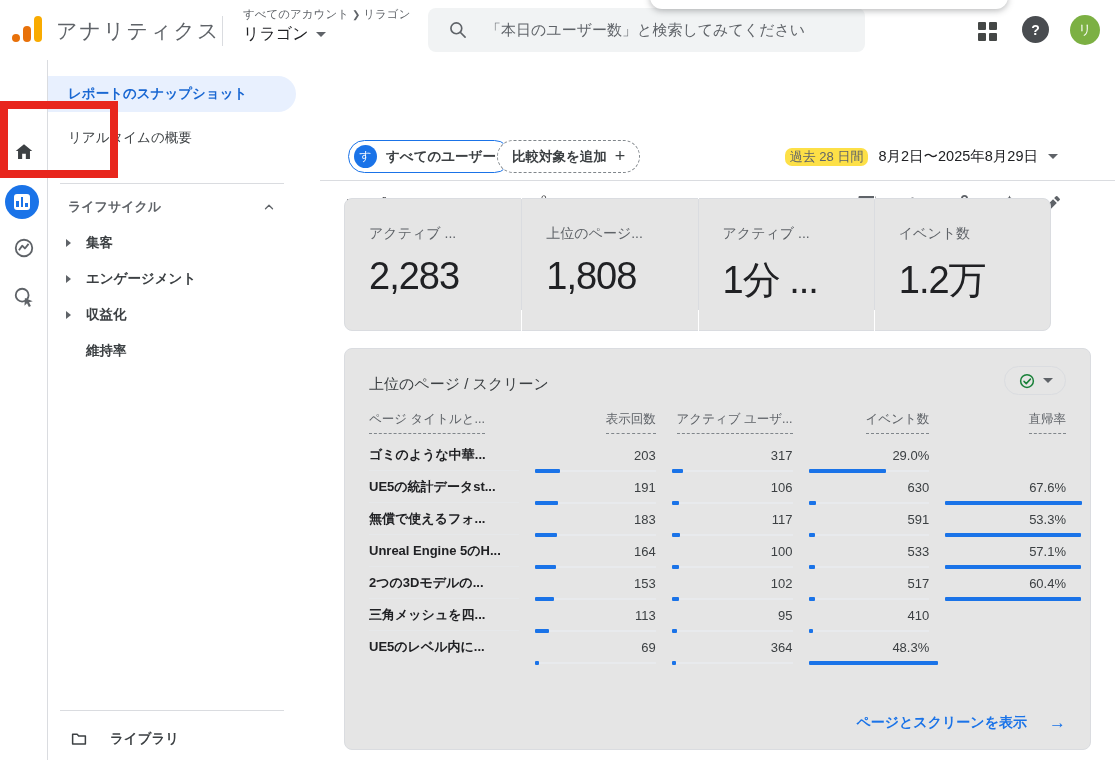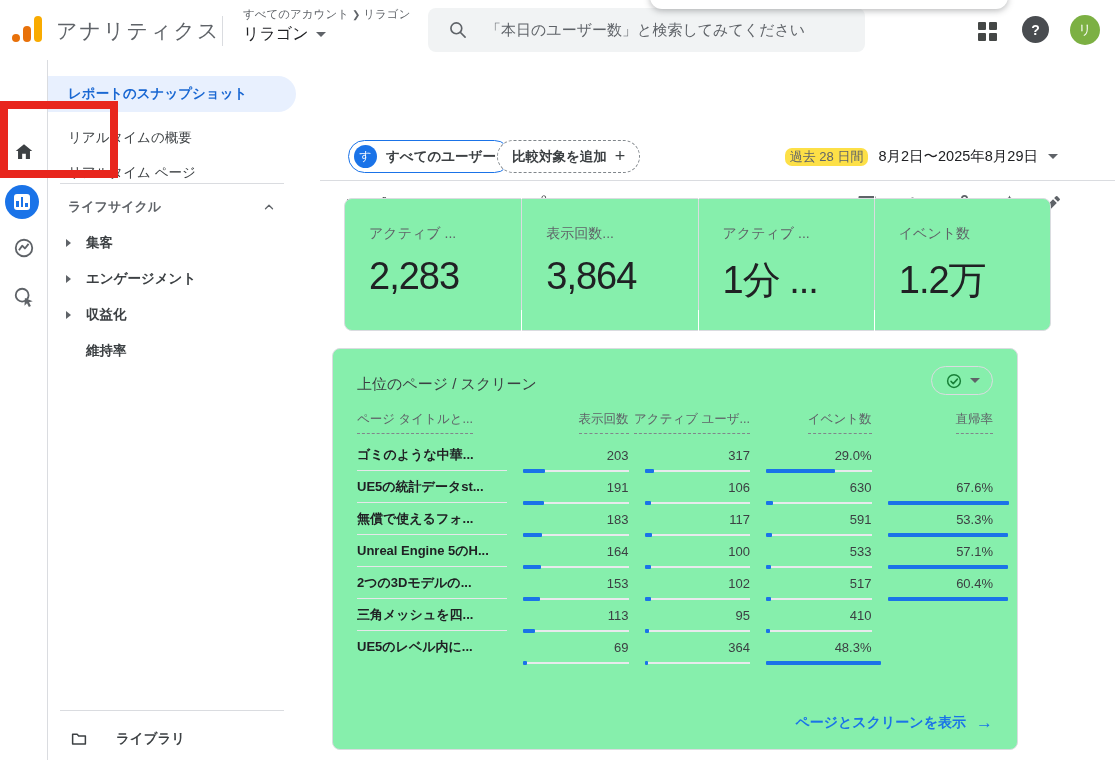--- a/index.html
+++ b/index.html
@@ -41,66 +41,66 @@
   
   .sidebar { position:absolute; left:48px; top:60px; width:248px; height:700px; background:#fff; }
   .side-item { position:absolute; left:0; width:248px; height:35px; display:flex; align-items:center; font-size:13.5px; color:#3c4043; cursor:pointer; padding-left:20px; }
   .side-item.active { background:#e8f0fe; color:#1967d2; border-radius:0 18px 18px 0; font-weight:bold; height:36px; }
   .side-divider { position:absolute; left:12px; width:224px; height:1px; background:#dadce0; }
   .side-section { position:absolute; left:0; width:248px; height:30px; display:flex; align-items:center; padding:0 20px; font-size:13px; color:#5f6368; font-weight:bold; cursor:pointer; }
   .side-section svg { margin-left:auto; }
   .side-sub { position:absolute; left:0; width:248px; height:35px; display:flex; align-items:center; font-size:13.5px; font-weight:bold; color:#3c4043; cursor:pointer; padding-left:18px; }
   .tri-right { width:0; height:0; border-top:4px solid transparent; border-bottom:4px solid transparent; border-left:5px solid #5f6368; margin-right:15px; }
   .tri-spacer { width:5px; margin-right:15px; }
-  .library-item { position:absolute; left:0; top:661px; width:248px; height:35px; display:flex; align-items:center; gap:28px; padding-left:22px; font-size:13.5px; font-weight:bold; color:#3c4043; cursor:pointer; }
+  .library-item { position:absolute; left:0; top:661px; width:248px; height:35px; display:flex; align-items:center; gap:22px; padding-left:22px; font-size:13.5px; font-weight:bold; color:#3c4043; cursor:pointer; }
 
   
   .main { position:absolute; left:296px; top:60px; width:819px; height:700px; background:#fff; }
   .chip { position:absolute; top:80px; height:33px; border-radius:17px; display:flex; align-items:center; background:#fff; cursor:pointer; }
   .chip-audience { left:52px; border:1px solid #1a73e8; padding:0 14px 0 5px; gap:9px; }
   .chip-audience .chip-avatar { width:23px; height:23px; border-radius:50%; background:#1a73e8; color:#fff; font-size:12px; display:flex; align-items:center; justify-content:center; }
   .chip-audience .chip-label { font-size:13.5px; font-weight:bold; color:#3c4043; }
   .chip-compare { left:201px; border:1px dashed #80868b; padding:0 14px; gap:8px; }
   .chip-compare .chip-label { font-size:13.5px; font-weight:bold; color:#3c4043; }
   .chip-compare .plus { font-size:18px; color:#3c4043; }
   .date-block { position:absolute; top:87px; right:57px; display:flex; align-items:center; gap:10px; cursor:pointer; }
   .date-label { font-size:13px; color:#5f6368; background:#fde047; padding:0 5px; border-radius:7px; }
   .date-value { font-size:14.5px; color:#202124; }
   .toolbar-divider { position:absolute; left:24px; right:0; top:120px; height:1px; background:#dadce0; }
   .page-title { position:absolute; left:48px; top:132px; font-size:22px; color:#202124; border-bottom:2px dashed #80868b; padding-bottom:8px; }
   .title-actions { position:absolute; top:133px; right:52px; display:flex; gap:22px; }
   .title-actions .act { width:24px; height:24px; cursor:pointer; }
 
   
-  .card { position:absolute; background:#86efac; border:1px solid #dadce0; border-radius:8px; }
+  .card { position:absolute; background:#e5e5e5; border:1px solid #dadce0; border-radius:8px; }
   .metrics-card { left:48px; top:138px; width:707px; height:133px; display:flex; }
   .metric { position:relative; width:176.75px; padding:26px 0 0 24px; }
   .metric + .metric { border-left:1px solid #dadce0; margin-top:0; }
   .metric + .metric::before { content:""; position:absolute; left:-1px; top:-14px; height:14px; width:1px; background:#fff; }
   .metric + .metric::after  { content:""; position:absolute; left:-1px; bottom:-2px; height:22px; width:1px; background:#fff; }
   .metric .m-label { font-size:14px; color:#5f6368; }
   .metric .m-value { margin-top:12px; font-size:38px; color:#202124; letter-spacing:-1px; }
 
-  .table-card { left:36px; top:288px; width:686px; height:402px; padding:0 17px; }
+  .table-card { left:48px; top:288px; width:747px; height:402px; padding:0 17px; }
   .table-title { position:absolute; left:24px; top:26px; font-size:15px; color:#3c4043; }
   .filter-pill { position:absolute; right:24px; top:17px; width:62px; height:29px; border:1px solid #dadce0; border-radius:15px; display:flex; align-items:center; justify-content:center; gap:7px; cursor:pointer; }
   .t-grid { display:grid; grid-template-columns:150px 1fr 1fr 1fr 1fr; }
   .t-head { position:absolute; left:24px; right:24px; top:62px; }
   .t-head .h { font-size:12.5px; color:#5f6368; }
   .t-head .h span { display:inline-block; border-bottom:1px dashed #80868b; padding-bottom:5px; cursor:pointer; }
   .t-head .h.num { text-align:right; }
   .t-body { position:absolute; left:24px; right:24px; top:90px; }
   .t-row { height:32px; }
   .t-row .cell { position:relative; display:flex; align-items:center; font-size:13px; }
   .t-row .c-title { color:#202124; font-weight:bold; }
   .t-row:not(:last-child) .c-title { border-bottom:1px solid #e6e8ea; }
   .t-row .num { justify-content:flex-end; color:#3c4043; padding-left:16px; }
   .t-row .num .track { position:absolute; left:16px; right:0; bottom:-1px; height:2px; background:#e8eaed; }
   .t-row .num .bar { position:absolute; left:16px; bottom:-2px; height:4px; background:#1a73e8; border-radius:1px; }
-  .table-link { position:absolute; right:24px; bottom:16px; display:flex; align-items:center; gap:10px; color:#1a73e8; font-size:14px; font-weight:bold; cursor:pointer; }
+  .table-link { position:absolute; right:24px; bottom:16px; display:flex; align-items:center; gap:22px; color:#1a73e8; font-size:14px; font-weight:bold; cursor:pointer; }
 
   svg { display:block; }
 </style>
 </head>
 <body>
 
 <div id="app">
 
   <div class="header">
     <div class="ga-logo">
@@ -155,21 +155,20 @@
       <path d="M13 13 L21.5 16.5 L17.5 17.8 L19.5 21.8 L17.3 22.8 L15.3 18.8 L12.5 21.5 Z" fill="#5f6368"></path>
     </svg>
 
   </div>
 
   <div class="annotation-box"></div>
 
   <div class="sidebar">
     <div class="side-item active" style="top:16px">レポートのスナップショット</div>
     <div class="side-item" style="top:60px">リアルタイムの概要</div>
-    <div class="side-item" style="top:95px">リアルタイム ページ</div>
     <div class="side-divider" style="top:123px"></div>
     <div class="side-section" style="top:132px">
       <span>ライフサイクル</span>
       <svg width="14" height="14" viewBox="0 0 24 24">
         <path d="M6 15 L12 9 L18 15" fill="none" stroke="#5f6368" stroke-width="2.2" stroke-linecap="round" stroke-linejoin="round"></path>
       </svg>
     </div>
     <div class="side-sub" style="top:201px">
       <span class="tri-right"></span>
       <span>エンゲージメント</span>
@@ -241,22 +240,22 @@
         <path d="M3 17.25V21h3.75L17.81 9.94l-3.75-3.75L3 17.25zM20.71 7.04a1 1 0 0 0 0-1.41l-2.34-2.34a1 1 0 0 0-1.41 0l-1.83 1.83 3.75 3.75 1.83-1.83z" fill="#5f6368"></path>
       </svg>
     </div>
 
     <div class="card metrics-card">
       <div class="metric">
         <div class="m-label">アクティブ ...</div>
         <div class="m-value">2,283</div>
       </div>
       <div class="metric">
-        <div class="m-label">表示回数...</div>
-        <div class="m-value">3,864</div>
+        <div class="m-label">上位のページ...</div>
+        <div class="m-value">1,808</div>
       </div>
       <div class="metric">
         <div class="m-label">アクティブ ...</div>
         <div class="m-value">1分 ...</div>
       </div>
       <div class="metric">
         <div class="m-label">イベント数</div>
         <div class="m-value">1.2万</div>
       </div>
     </div>

